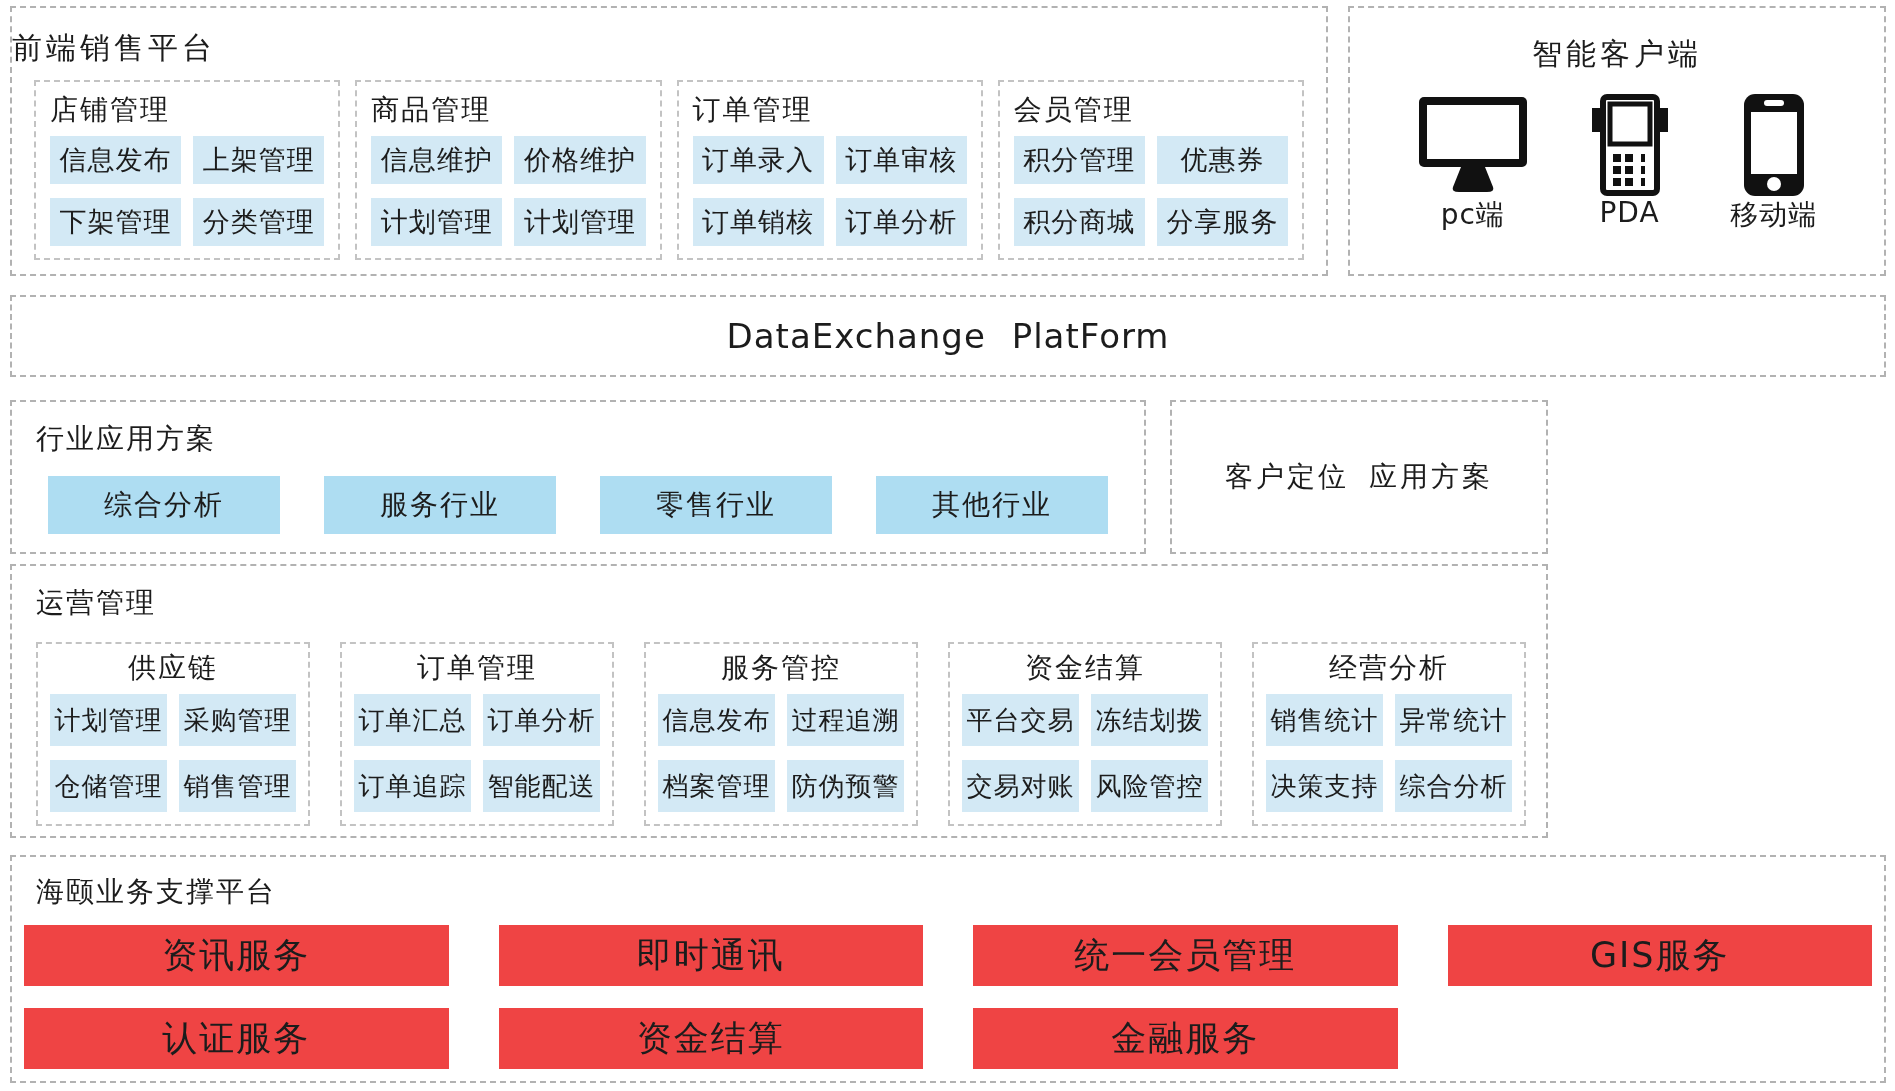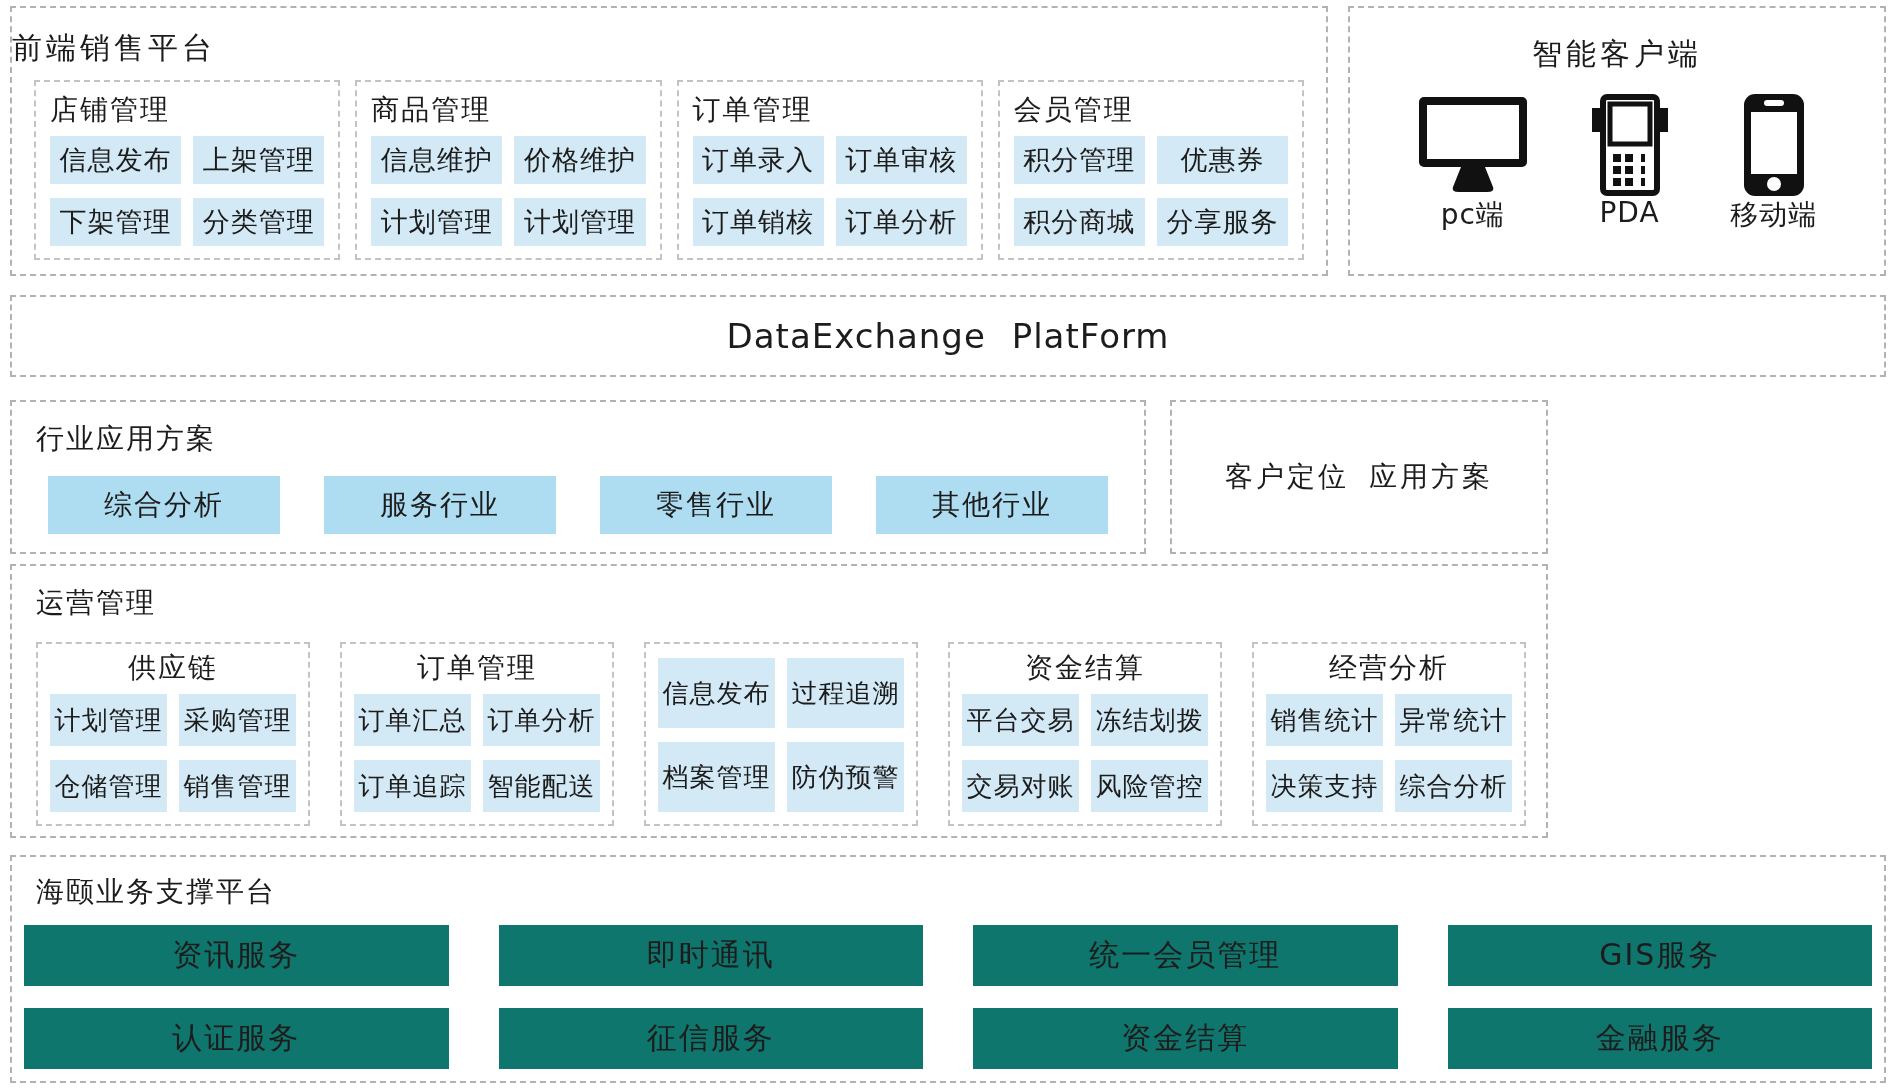--- a/index.html
+++ b/index.html
@@ -56,22 +56,22 @@
   .op-groups{position:absolute;left:24px;right:20px;top:76px;bottom:10px;display:flex;gap:30px;}
   .op-group{flex:1;padding:6px 12px 12px 12px;display:flex;flex-direction:column;}
   .op-group .group-title{text-align:center;}
   .op-group .chip{font-size:26px;}
 
   
   .sp-panel{left:10px;top:855px;width:1876px;height:228px;}
   .sp-title{font-size:28px;margin:16px 0 0 24px;letter-spacing:2px;}
   .sp-grid{position:absolute;left:12px;right:12px;top:68px;bottom:12px;
            display:grid;grid-template-columns:repeat(4,1fr);grid-template-rows:1fr 1fr;gap:22px 50px;}
-  .sp-chip{background:#0f766e;display:flex;align-items:center;justify-content:center;
-           font-size:30px;letter-spacing:2px;white-space:nowrap;}
+  .sp-chip{background:#ef4444;display:flex;align-items:center;justify-content:center;
+           font-size:35px;letter-spacing:2px;white-space:nowrap;}
 </style>
 </head>
 <body>
 
 <div class="canvas">
 
   <div class="panel fe-panel">
     <div class="fe-title">前端销售平台</div>
     <div class="fe-groups">
 
@@ -207,20 +207,21 @@
         <div class="group-title">订单管理</div>
         <div class="chip-grid">
           <div class="chip">订单汇总</div>
           <div class="chip">订单分析</div>
           <div class="chip">订单追踪</div>
           <div class="chip">智能配送</div>
         </div>
       </div>
 
       <div class="inner-box op-group">
+        <div class="group-title">服务管控</div>
         <div class="chip-grid">
           <div class="chip">信息发布</div>
           <div class="chip">过程追溯</div>
           <div class="chip">档案管理</div>
           <div class="chip">防伪预警</div>
         </div>
       </div>
 
       <div class="inner-box op-group">
         <div class="group-title">资金结算</div>
@@ -246,19 +247,18 @@
   </div>
 
   <div class="panel sp-panel">
     <div class="sp-title">海颐业务支撑平台</div>
     <div class="sp-grid">
       <div class="sp-chip">资讯服务</div>
       <div class="sp-chip">即时通讯</div>
       <div class="sp-chip">统一会员管理</div>
       <div class="sp-chip">GIS服务</div>
       <div class="sp-chip">认证服务</div>
-      <div class="sp-chip">征信服务</div>
       <div class="sp-chip">资金结算</div>
       <div class="sp-chip">金融服务</div>
     </div>
   </div>
 
 </div>
 
 </body></html>

